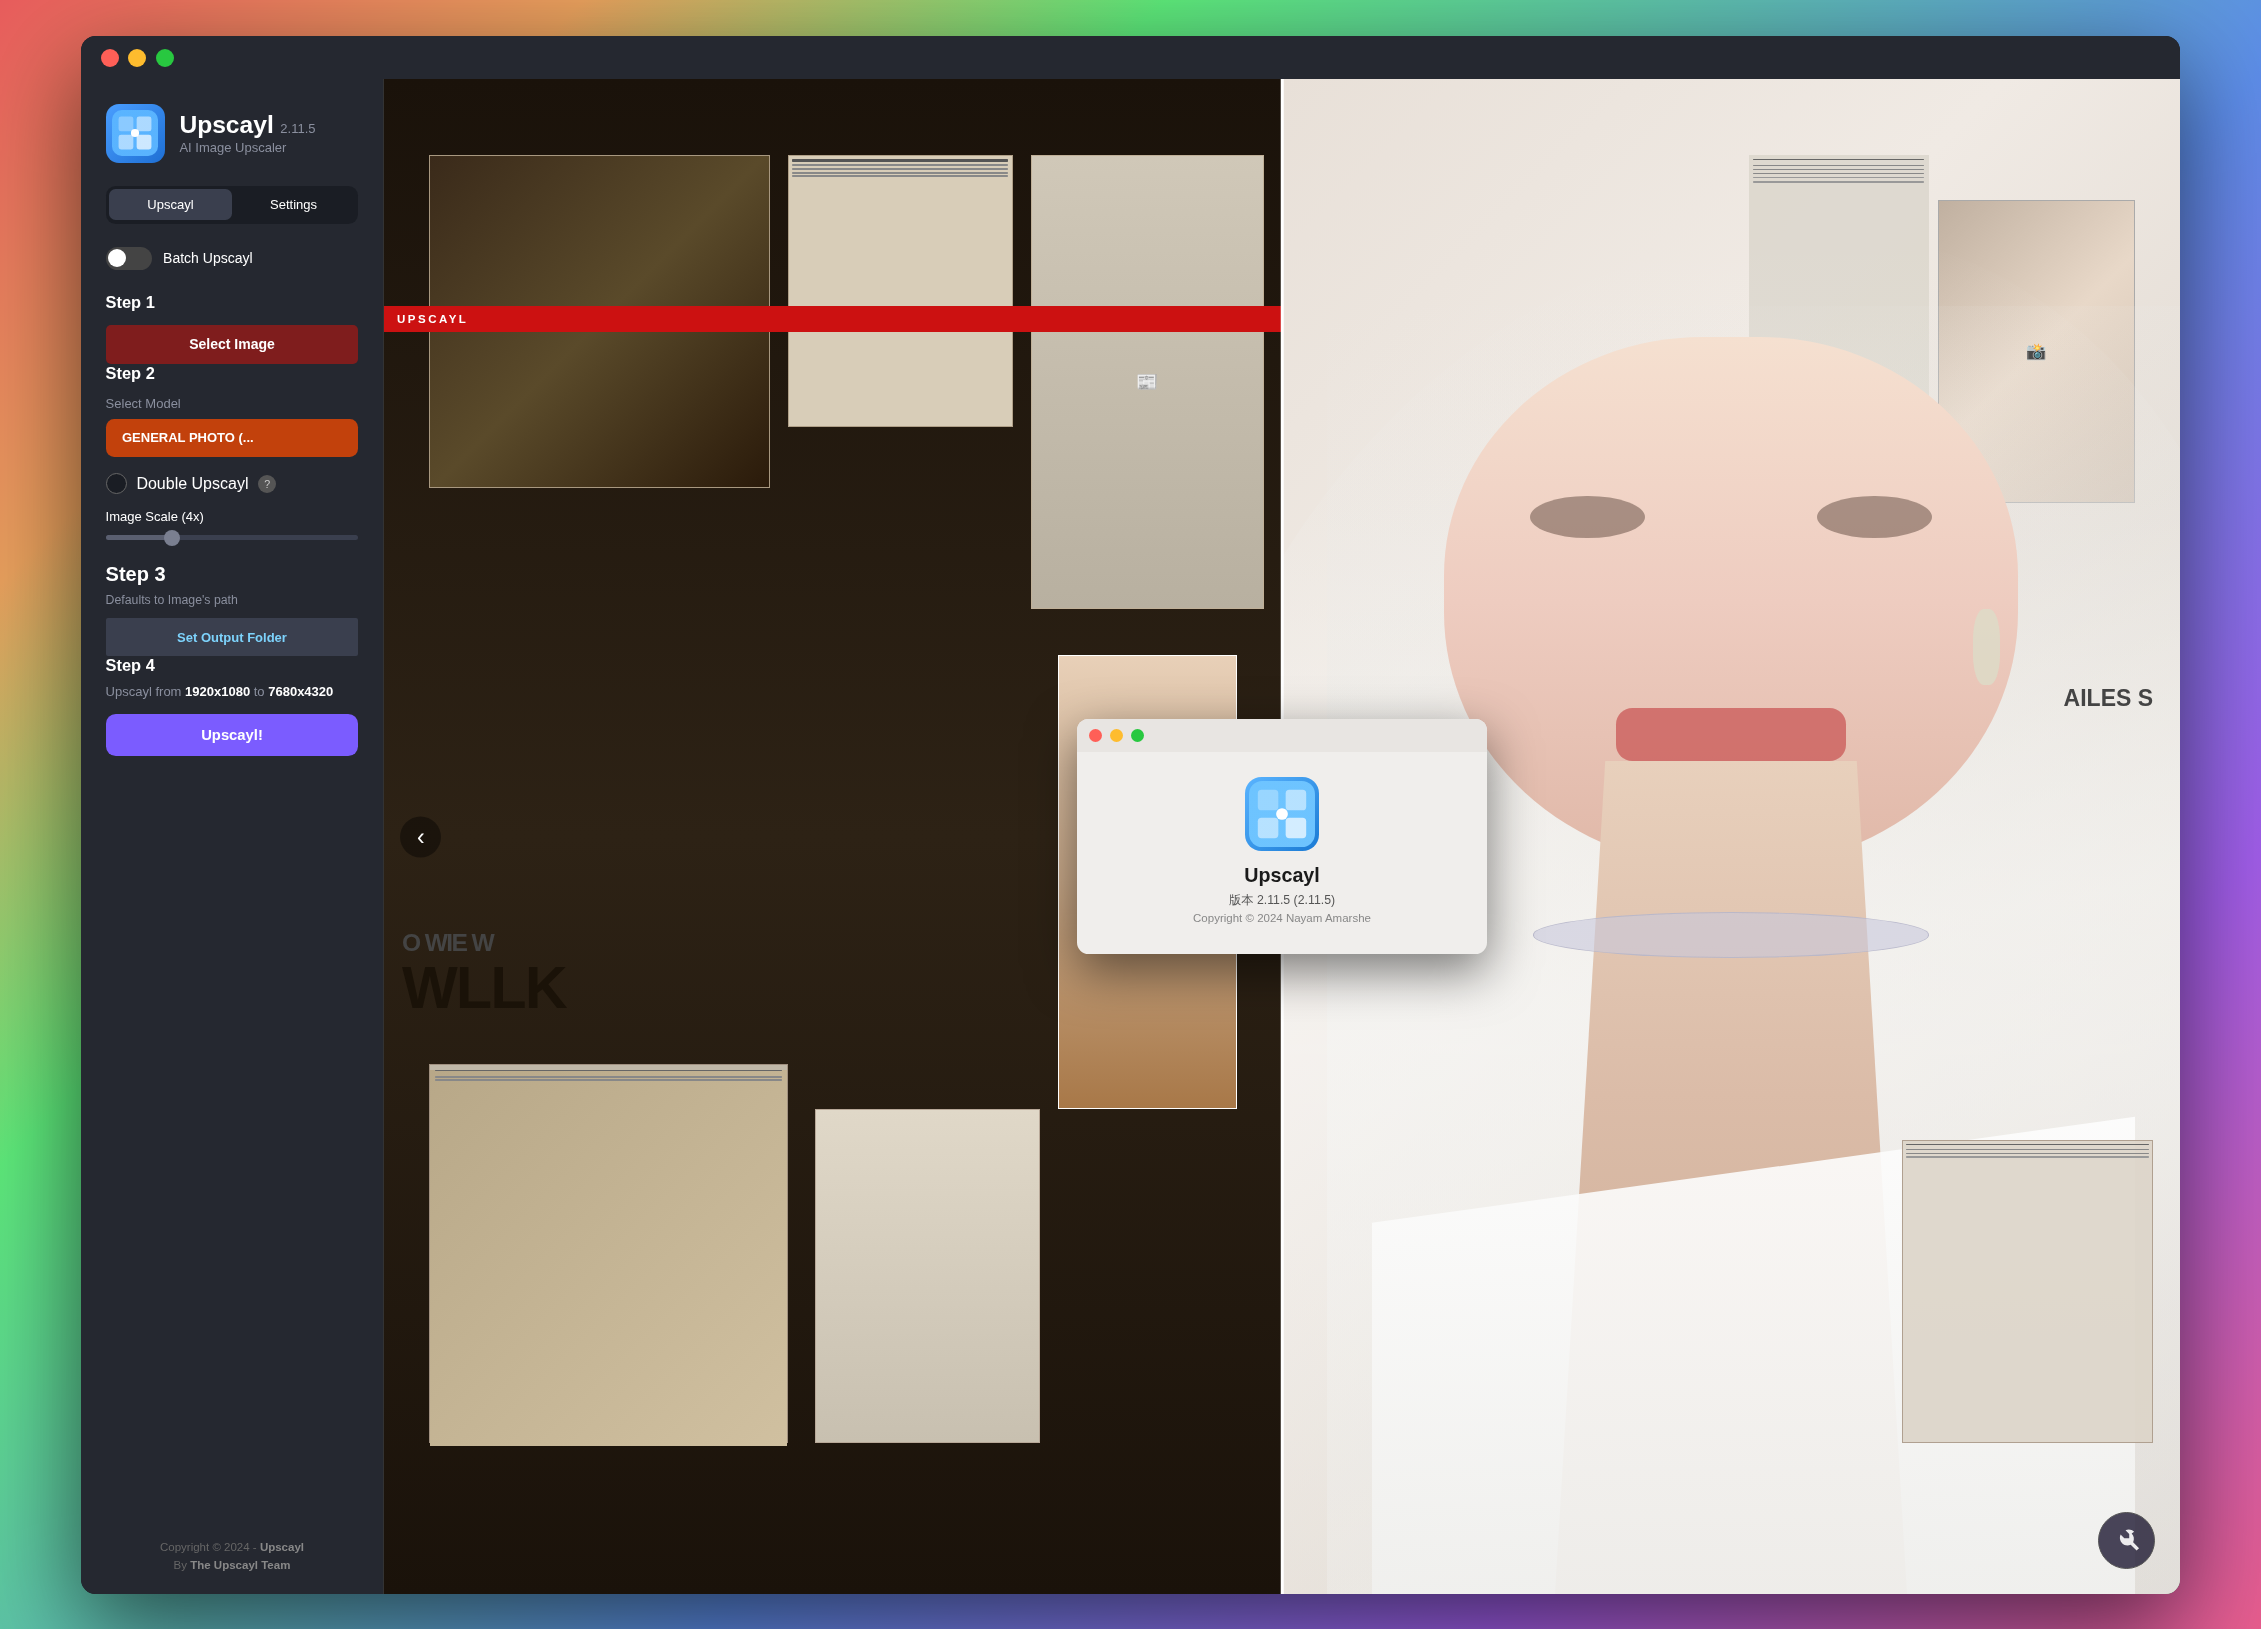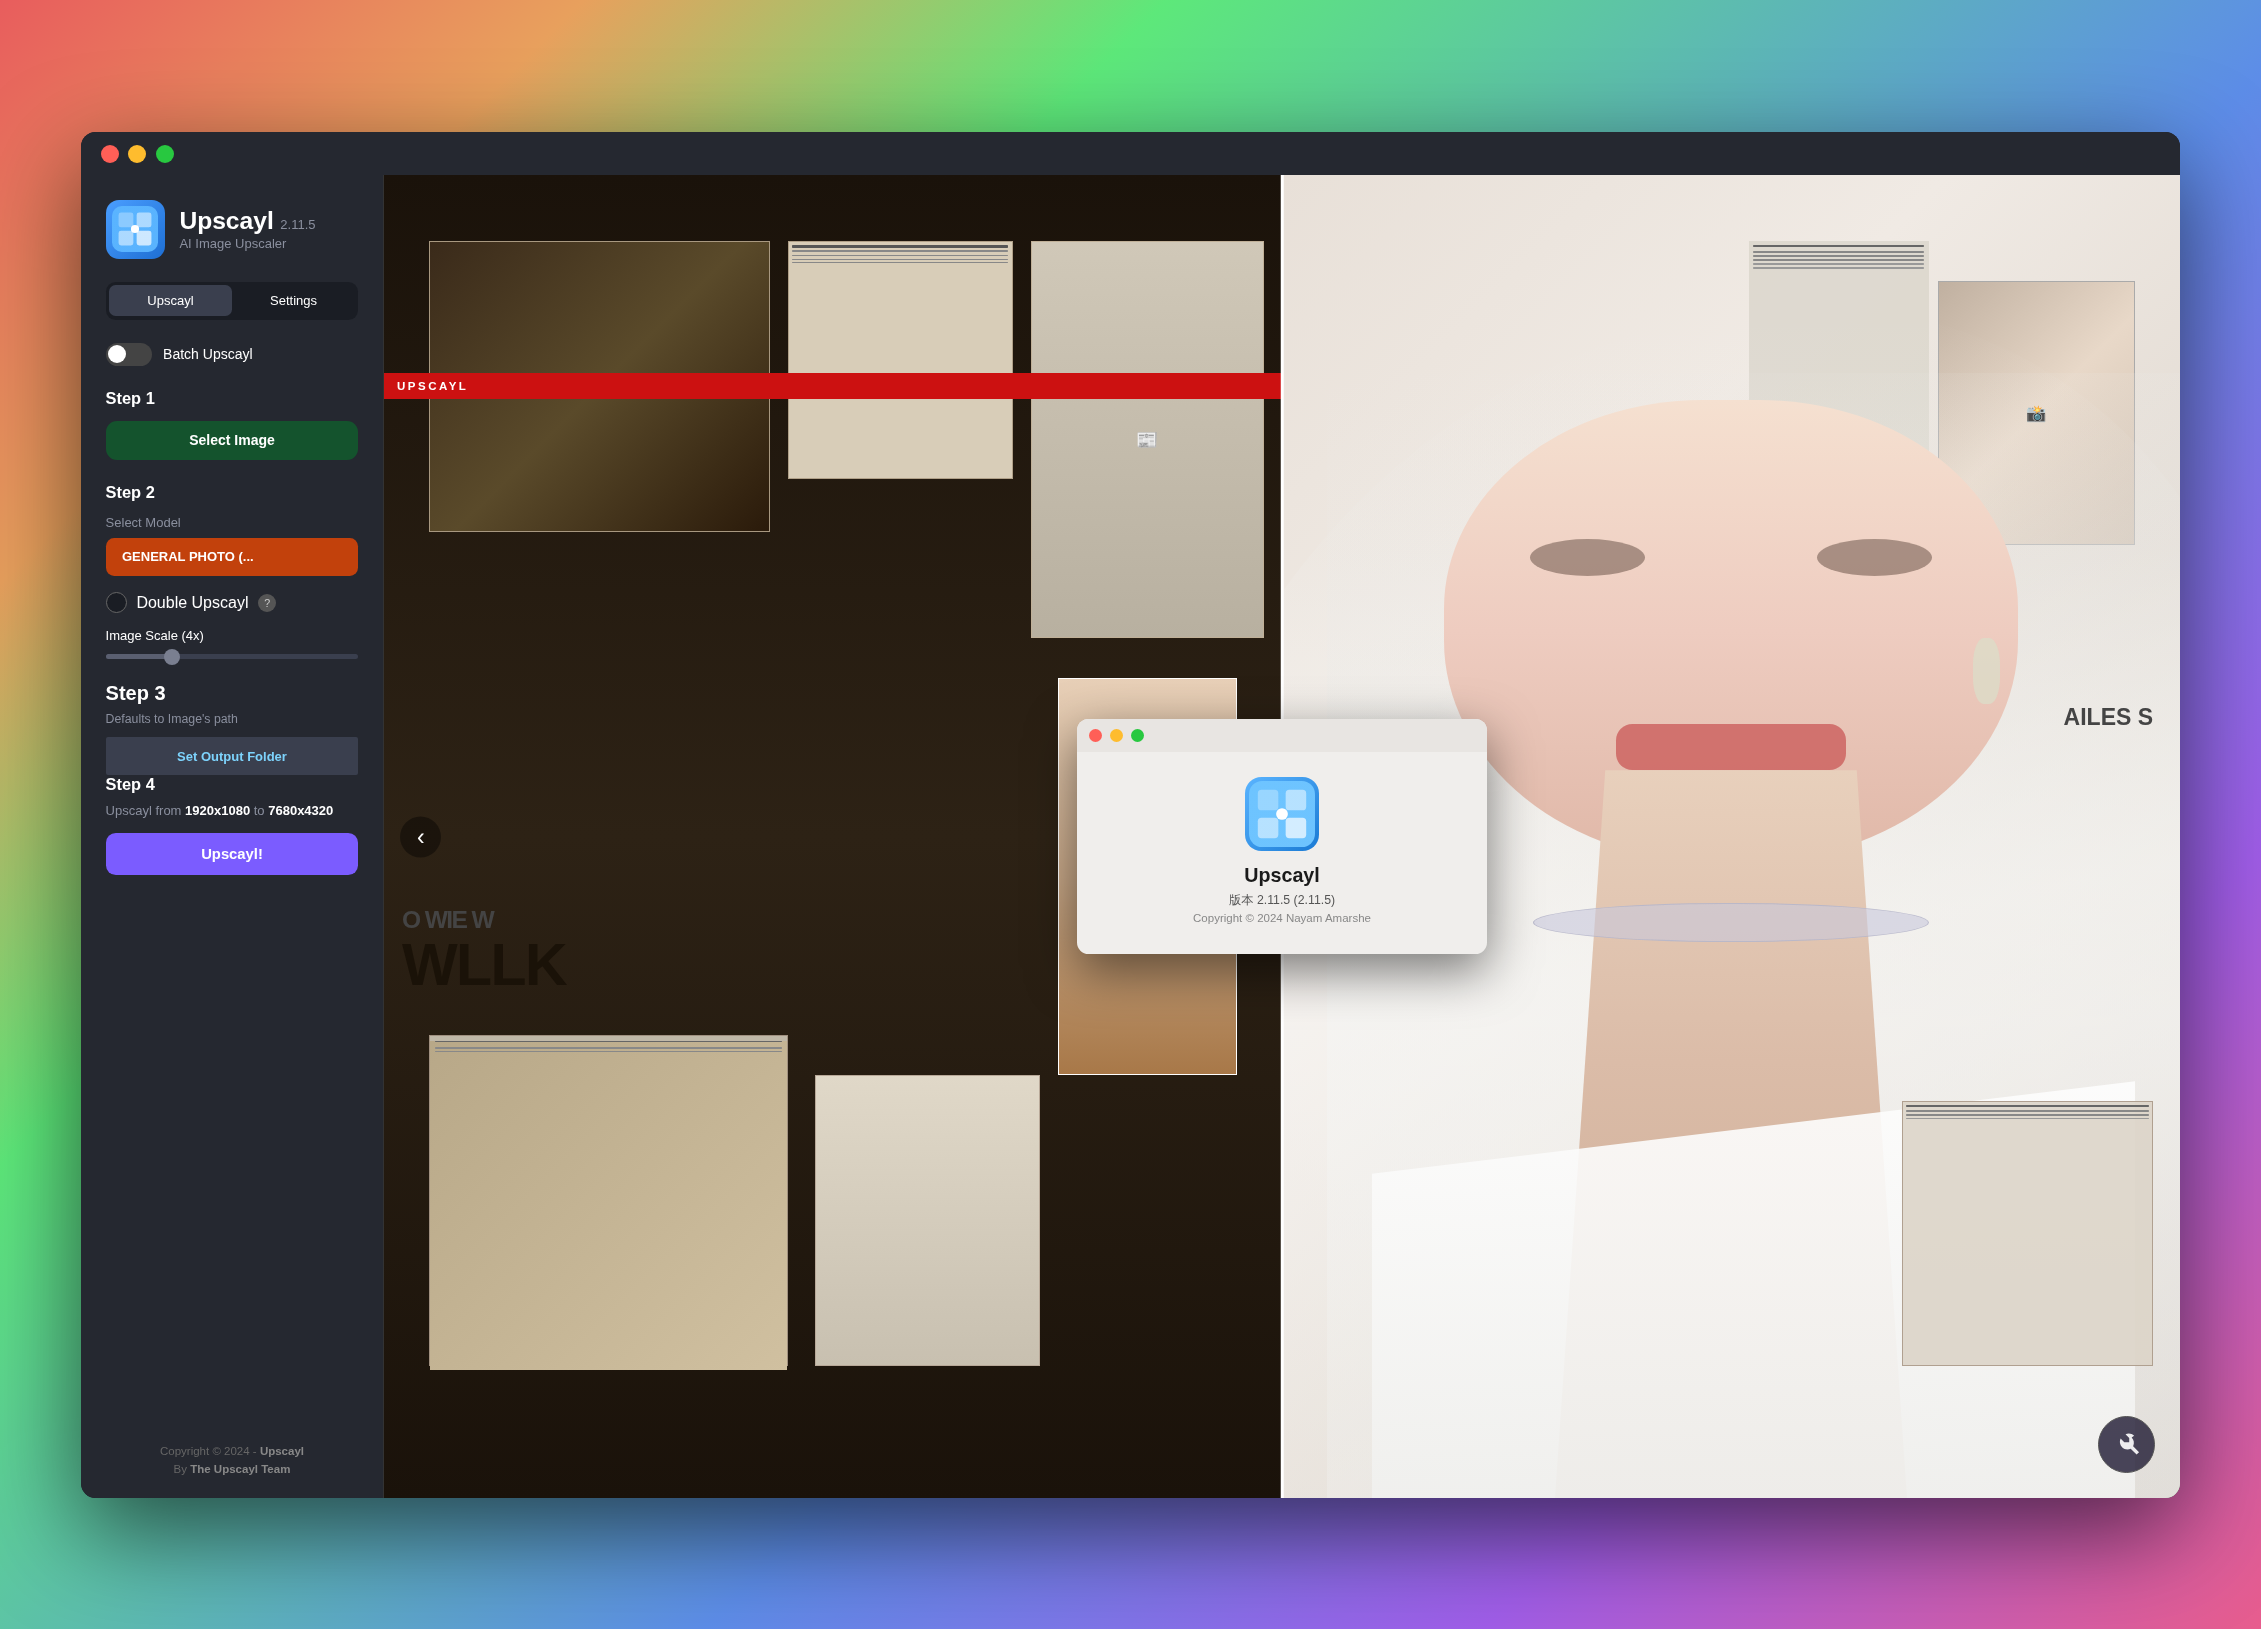--- a/index.html
+++ b/index.html
@@ -9,21 +9,21 @@
       height: 1630px;
       background: linear-gradient(135deg, #e85d5d 0%, #e8a05d 15%, #5de87a 30%, #5d8de8 60%, #a05de8 80%, #e85d8d 100%);
       display: flex;
       align-items: center;
       justify-content: center;
       font-family: -apple-system, BlinkMacSystemFont, 'SF Pro Display', 'Helvetica Neue', sans-serif;
     }
 
     .window {
       width: 2099px;
-      height: 1366px;
+      height: 1558px;
       background: #1e2027;
       border-radius: 14.8px;
       overflow: hidden;
       display: flex;
       flex-direction: column;
       box-shadow: 0 33px 98px rgba(0,0,0,0.6);
     }
 
     .titlebar {
       height: 43px;
@@ -171,30 +171,29 @@
     }
 
     .step-label {
       font-size: 16.4px;
       font-weight: 700;
       color: #ffffff;
       margin-bottom: 13px;
     }
 
     .btn-dark {
-      background: #14532d;
+      background: #7f1d1d;
       color: #ffffff;
       border: none;
-      border-radius: 11px;
+      border-radius: 5px;
       padding: 11.5px 19.7px;
       font-size: 14px;
       font-weight: 600;
       cursor: pointer;
       display: inline-block;
-      margin-bottom: 23px;
     }
 
     .select-model-label {
       font-size: 13px;
       color: #8a8f9e;
       margin-bottom: 8.2px;
     }
 
     .model-select {
       background: #c2410c;

